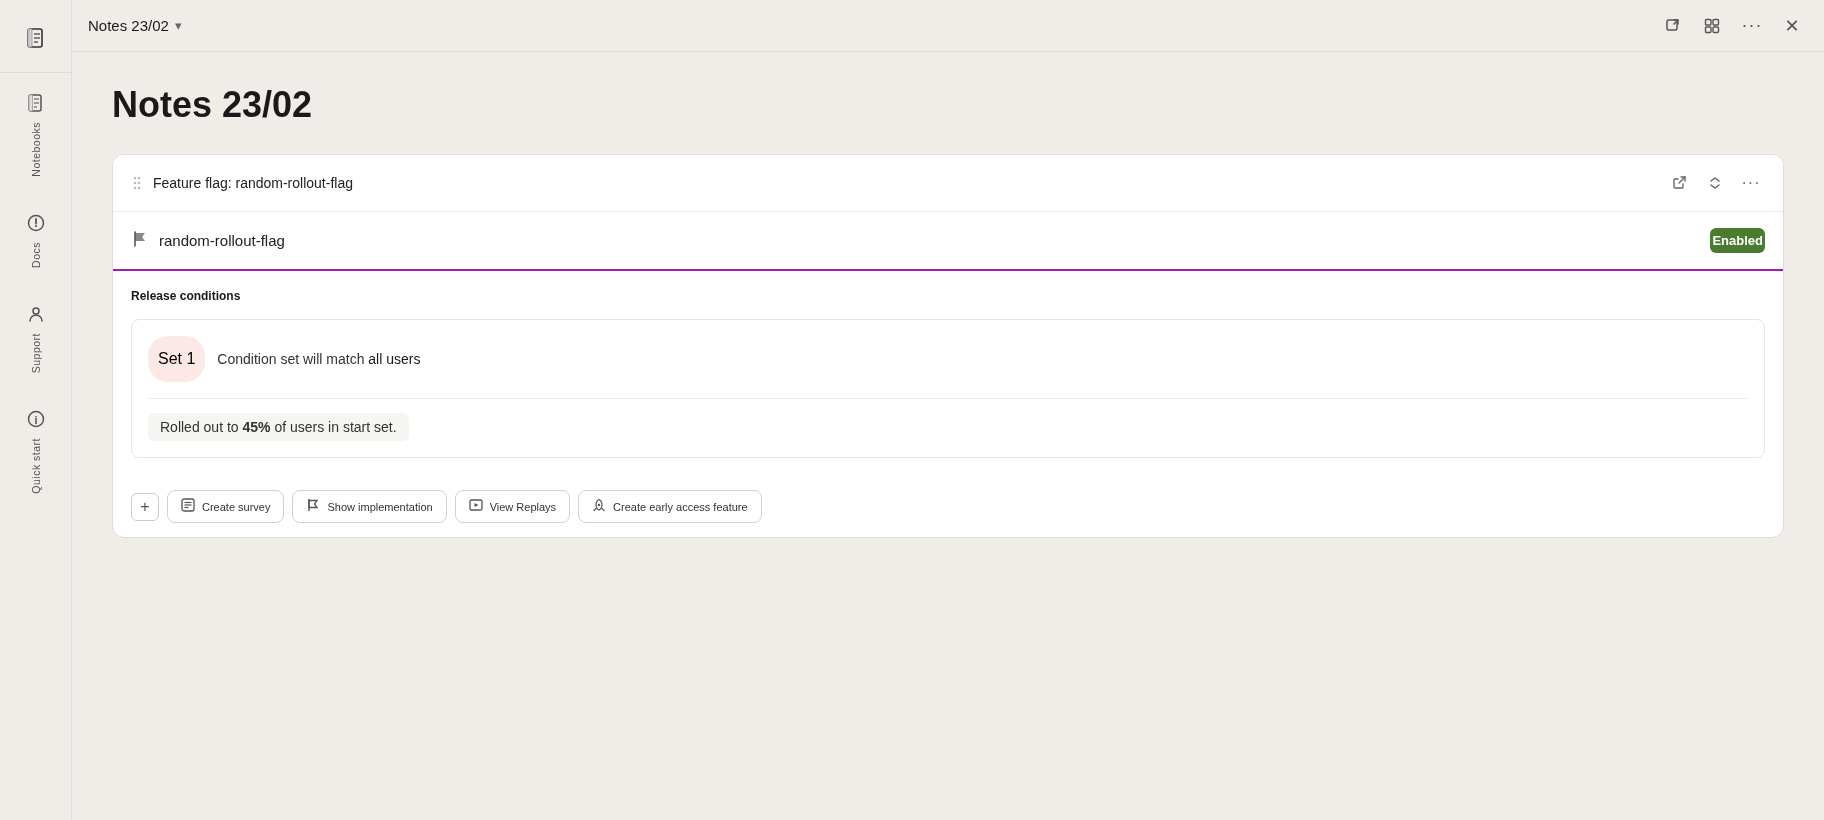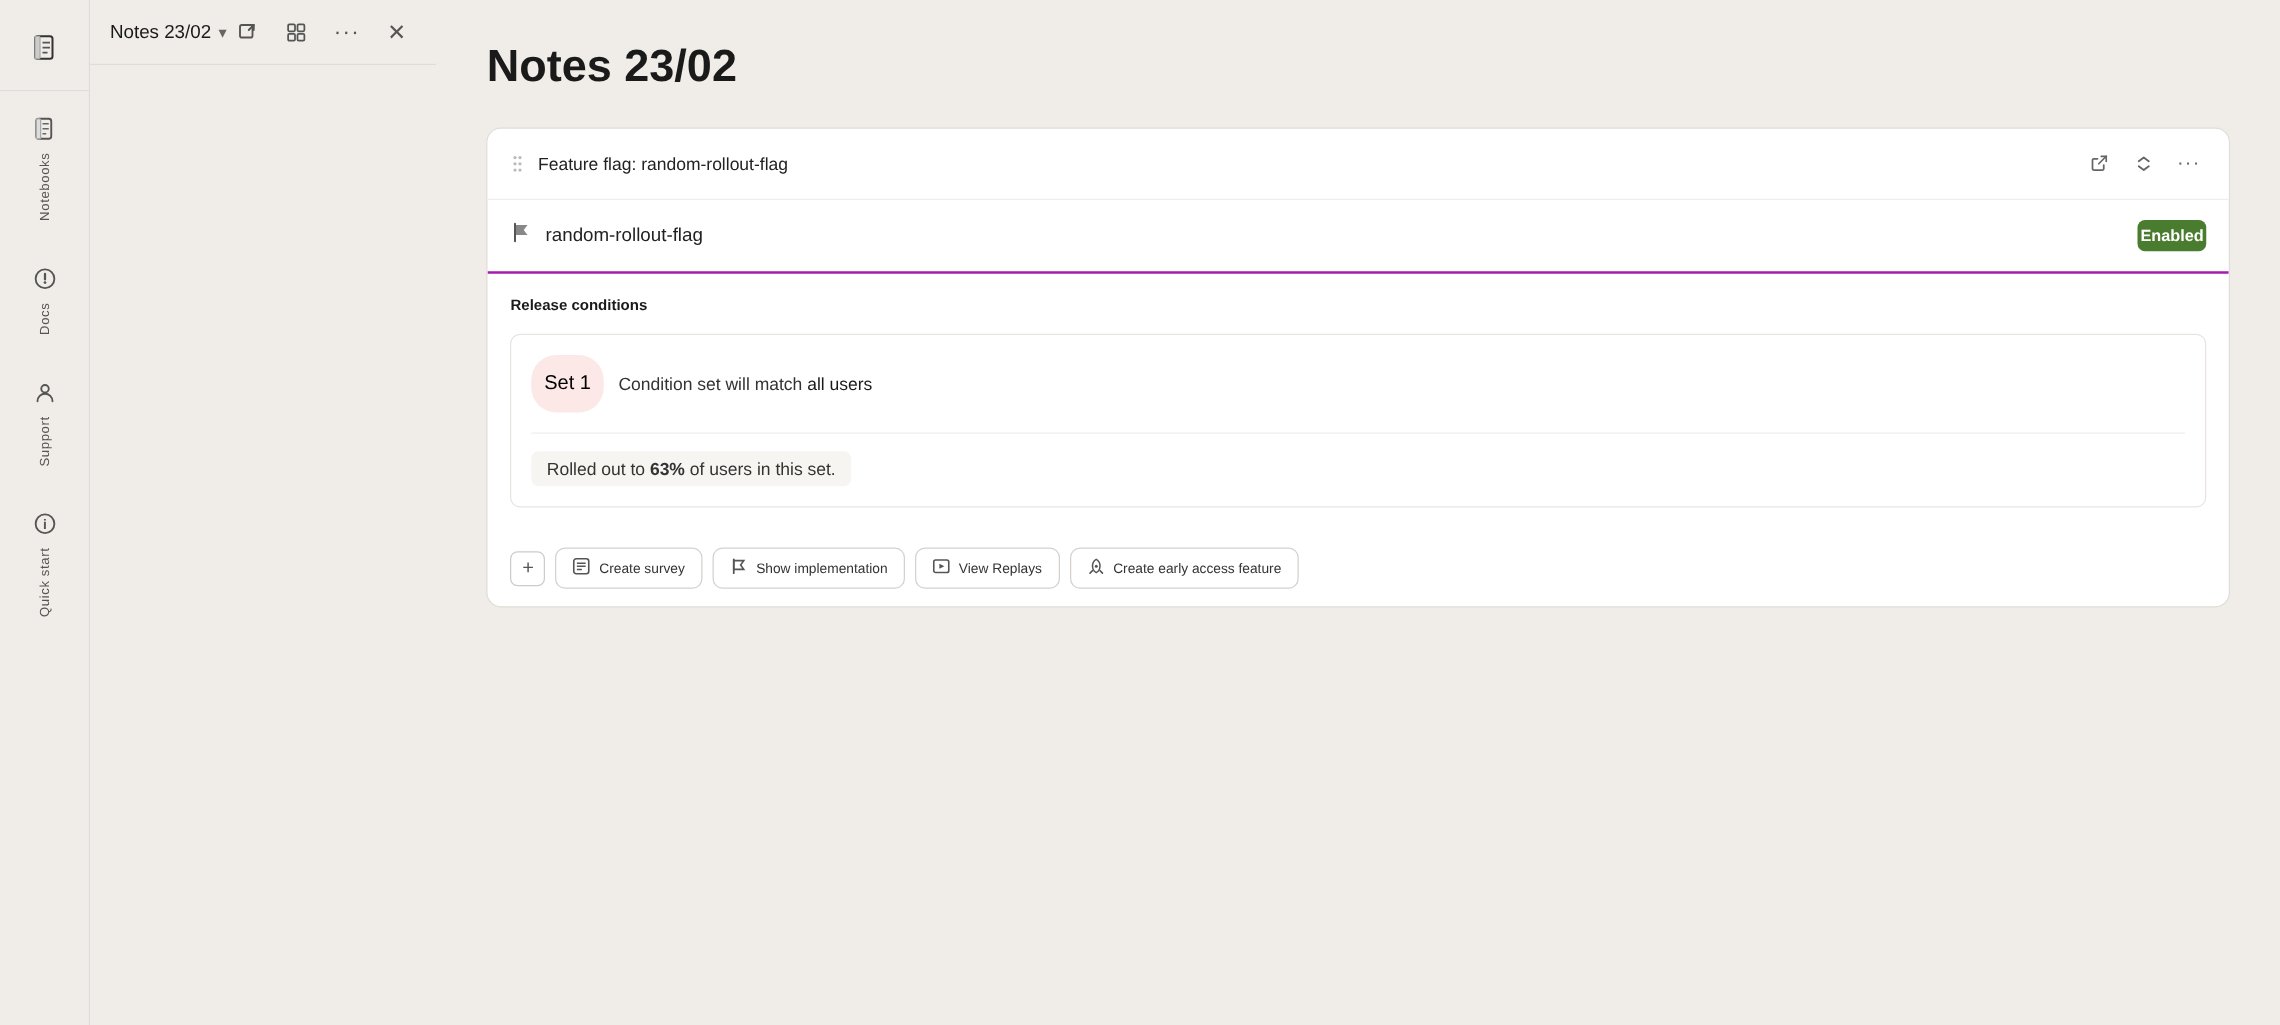--- a/index.html
+++ b/index.html
@@ -44,21 +44,21 @@
       cursor: pointer;
       background: none;
       border: none;
       color: #333;
     }
 
     
     .main {
       flex: 1;
       display: flex;
-      flex-direction: row;
+      flex-direction: column;
       height: 100%;
       overflow: hidden;
     }
 
     
     .topbar {
       display: flex;
       align-items: center;
       padding: 8px 16px;
       background: #f0ede8;
@@ -483,21 +483,21 @@
             <span class="set-badge">Set 1</span>
             <span class="condition-text">
               <span>Condition set will match </span><strong>all users</strong>
             </span>
           </div>
 
           <hr class="condition-divider">
 
           <div>
             <span class="rollout-text">
-              <span>Rolled out to </span><strong>63%</strong><span> of users in this set.</span>
+              <span>Rolled out to </span><strong>45%</strong><span> of users in start set.</span>
             </span>
           </div>
         </div>
       </div>
 
       <div class="bottom-toolbar">
         <button class="toolbar-add-btn">
           <span>+</span>
         </button>
 

